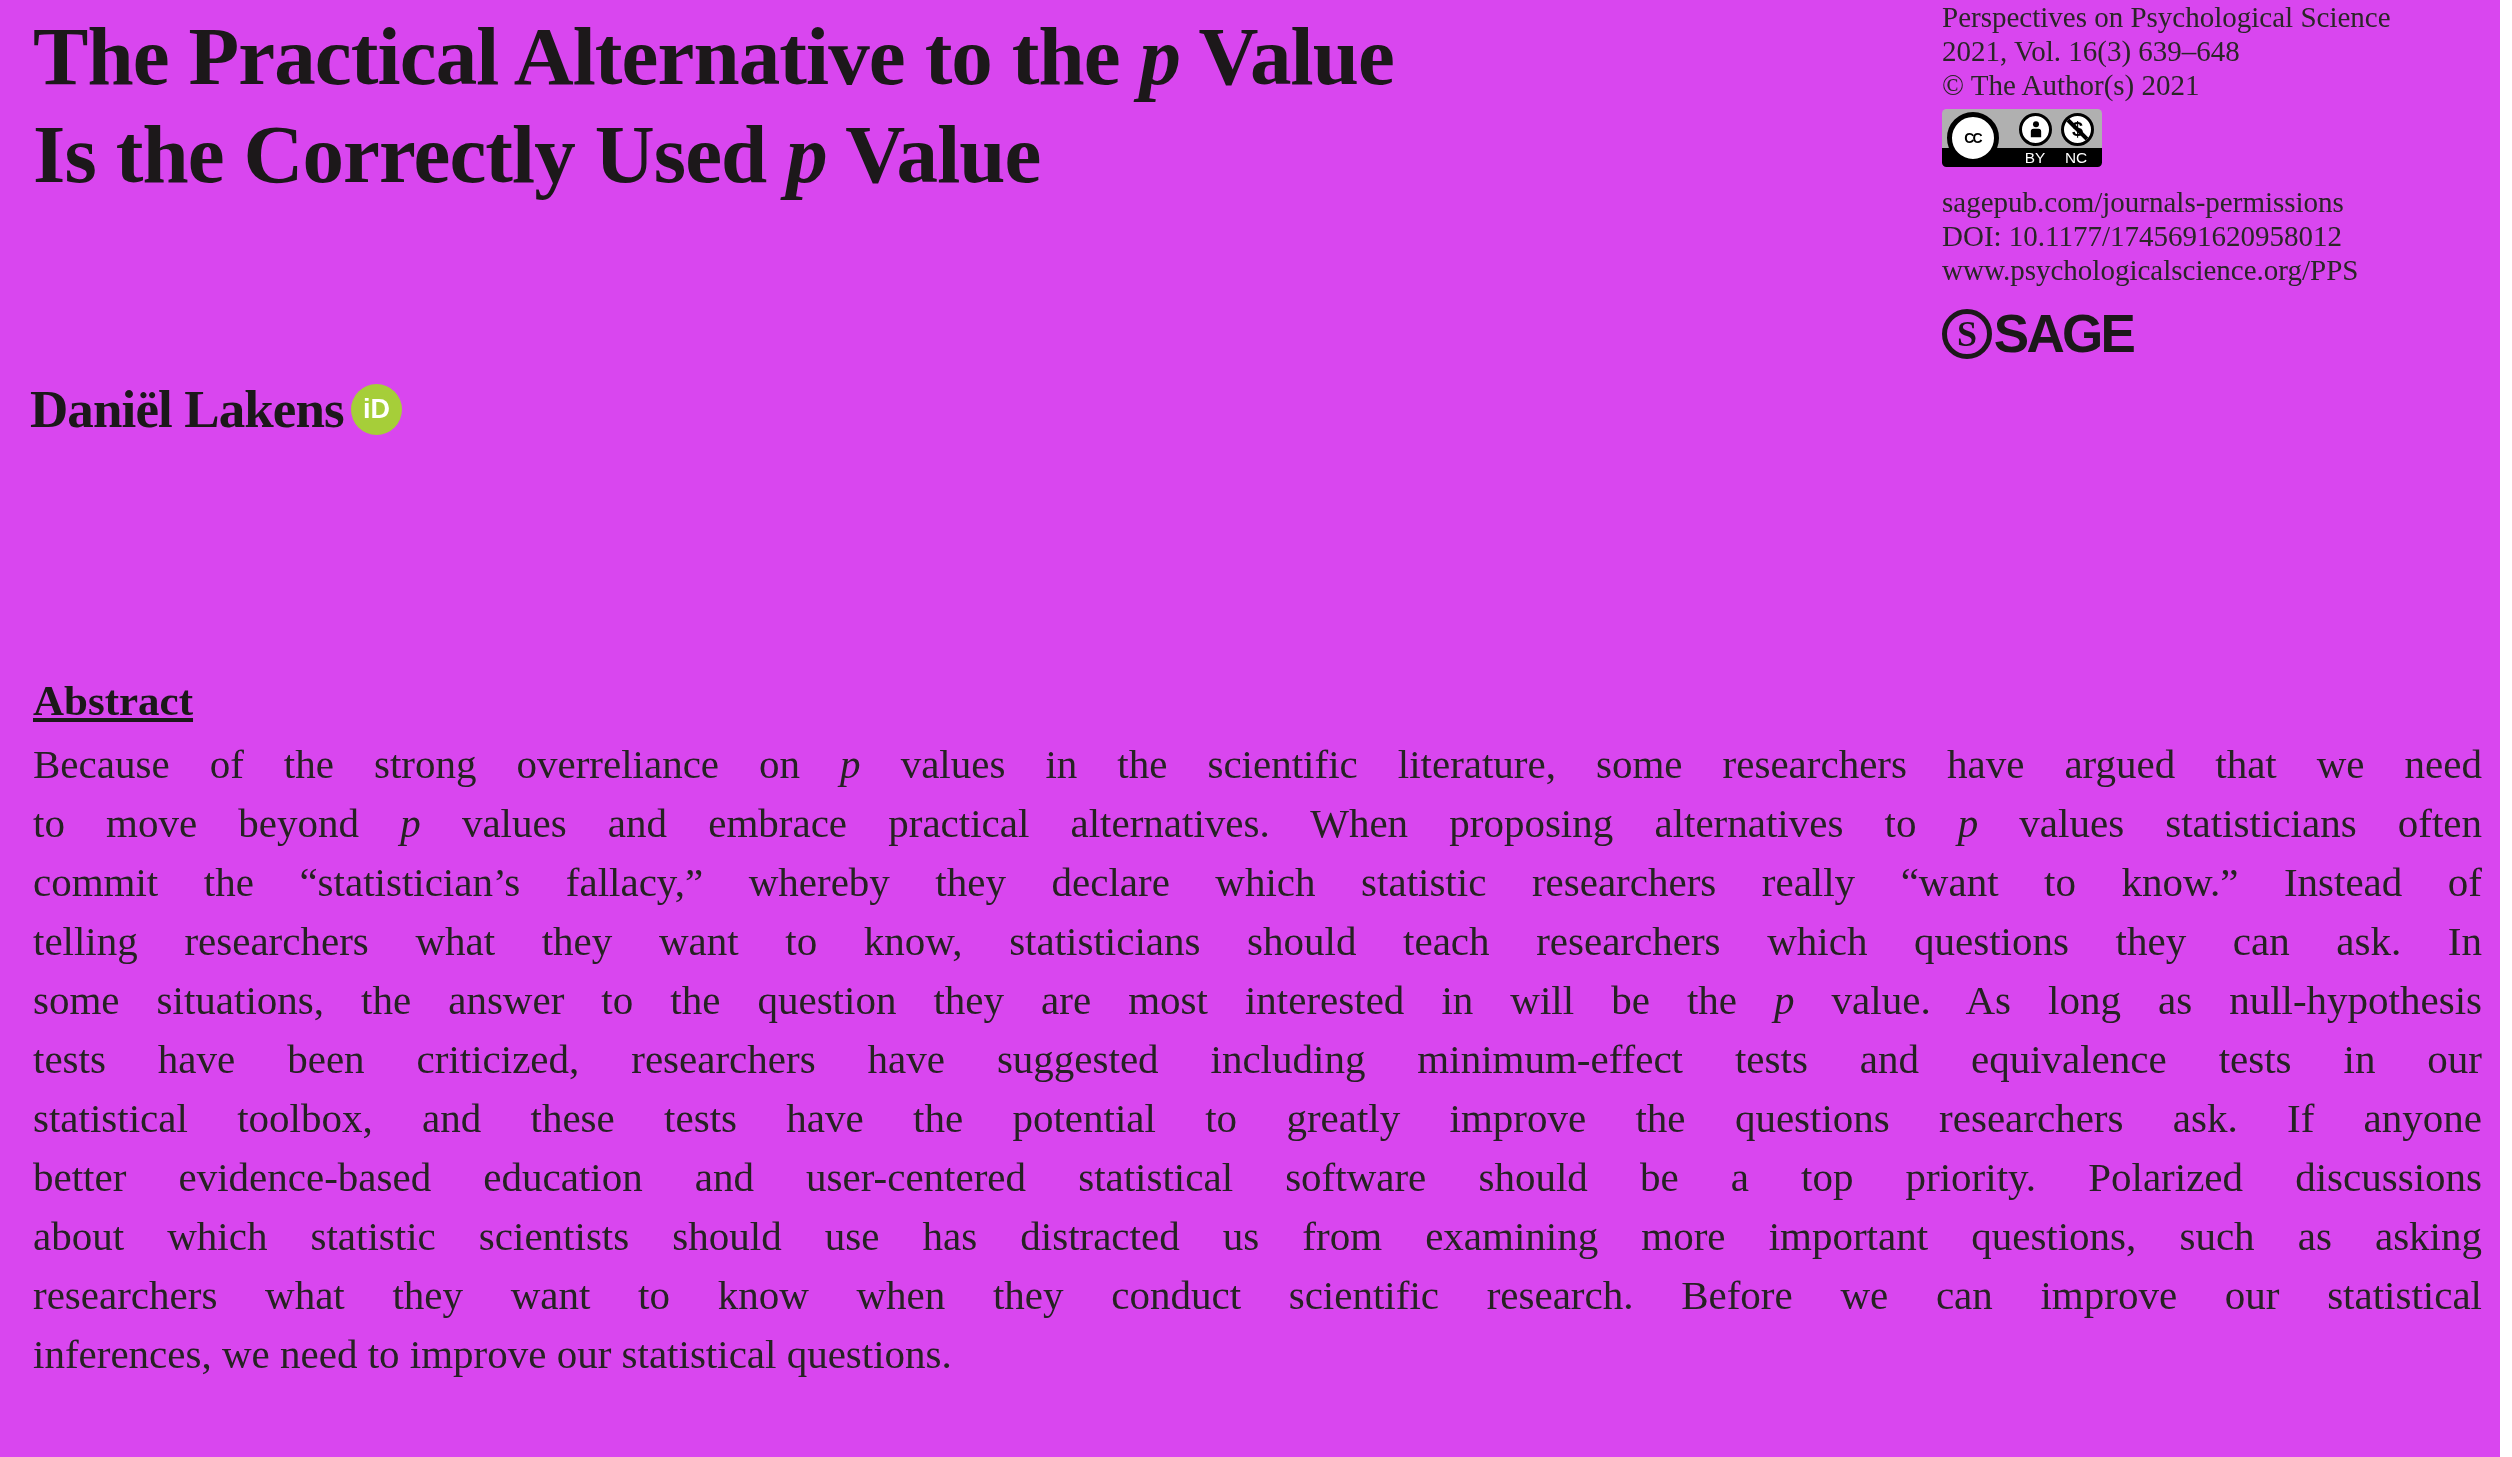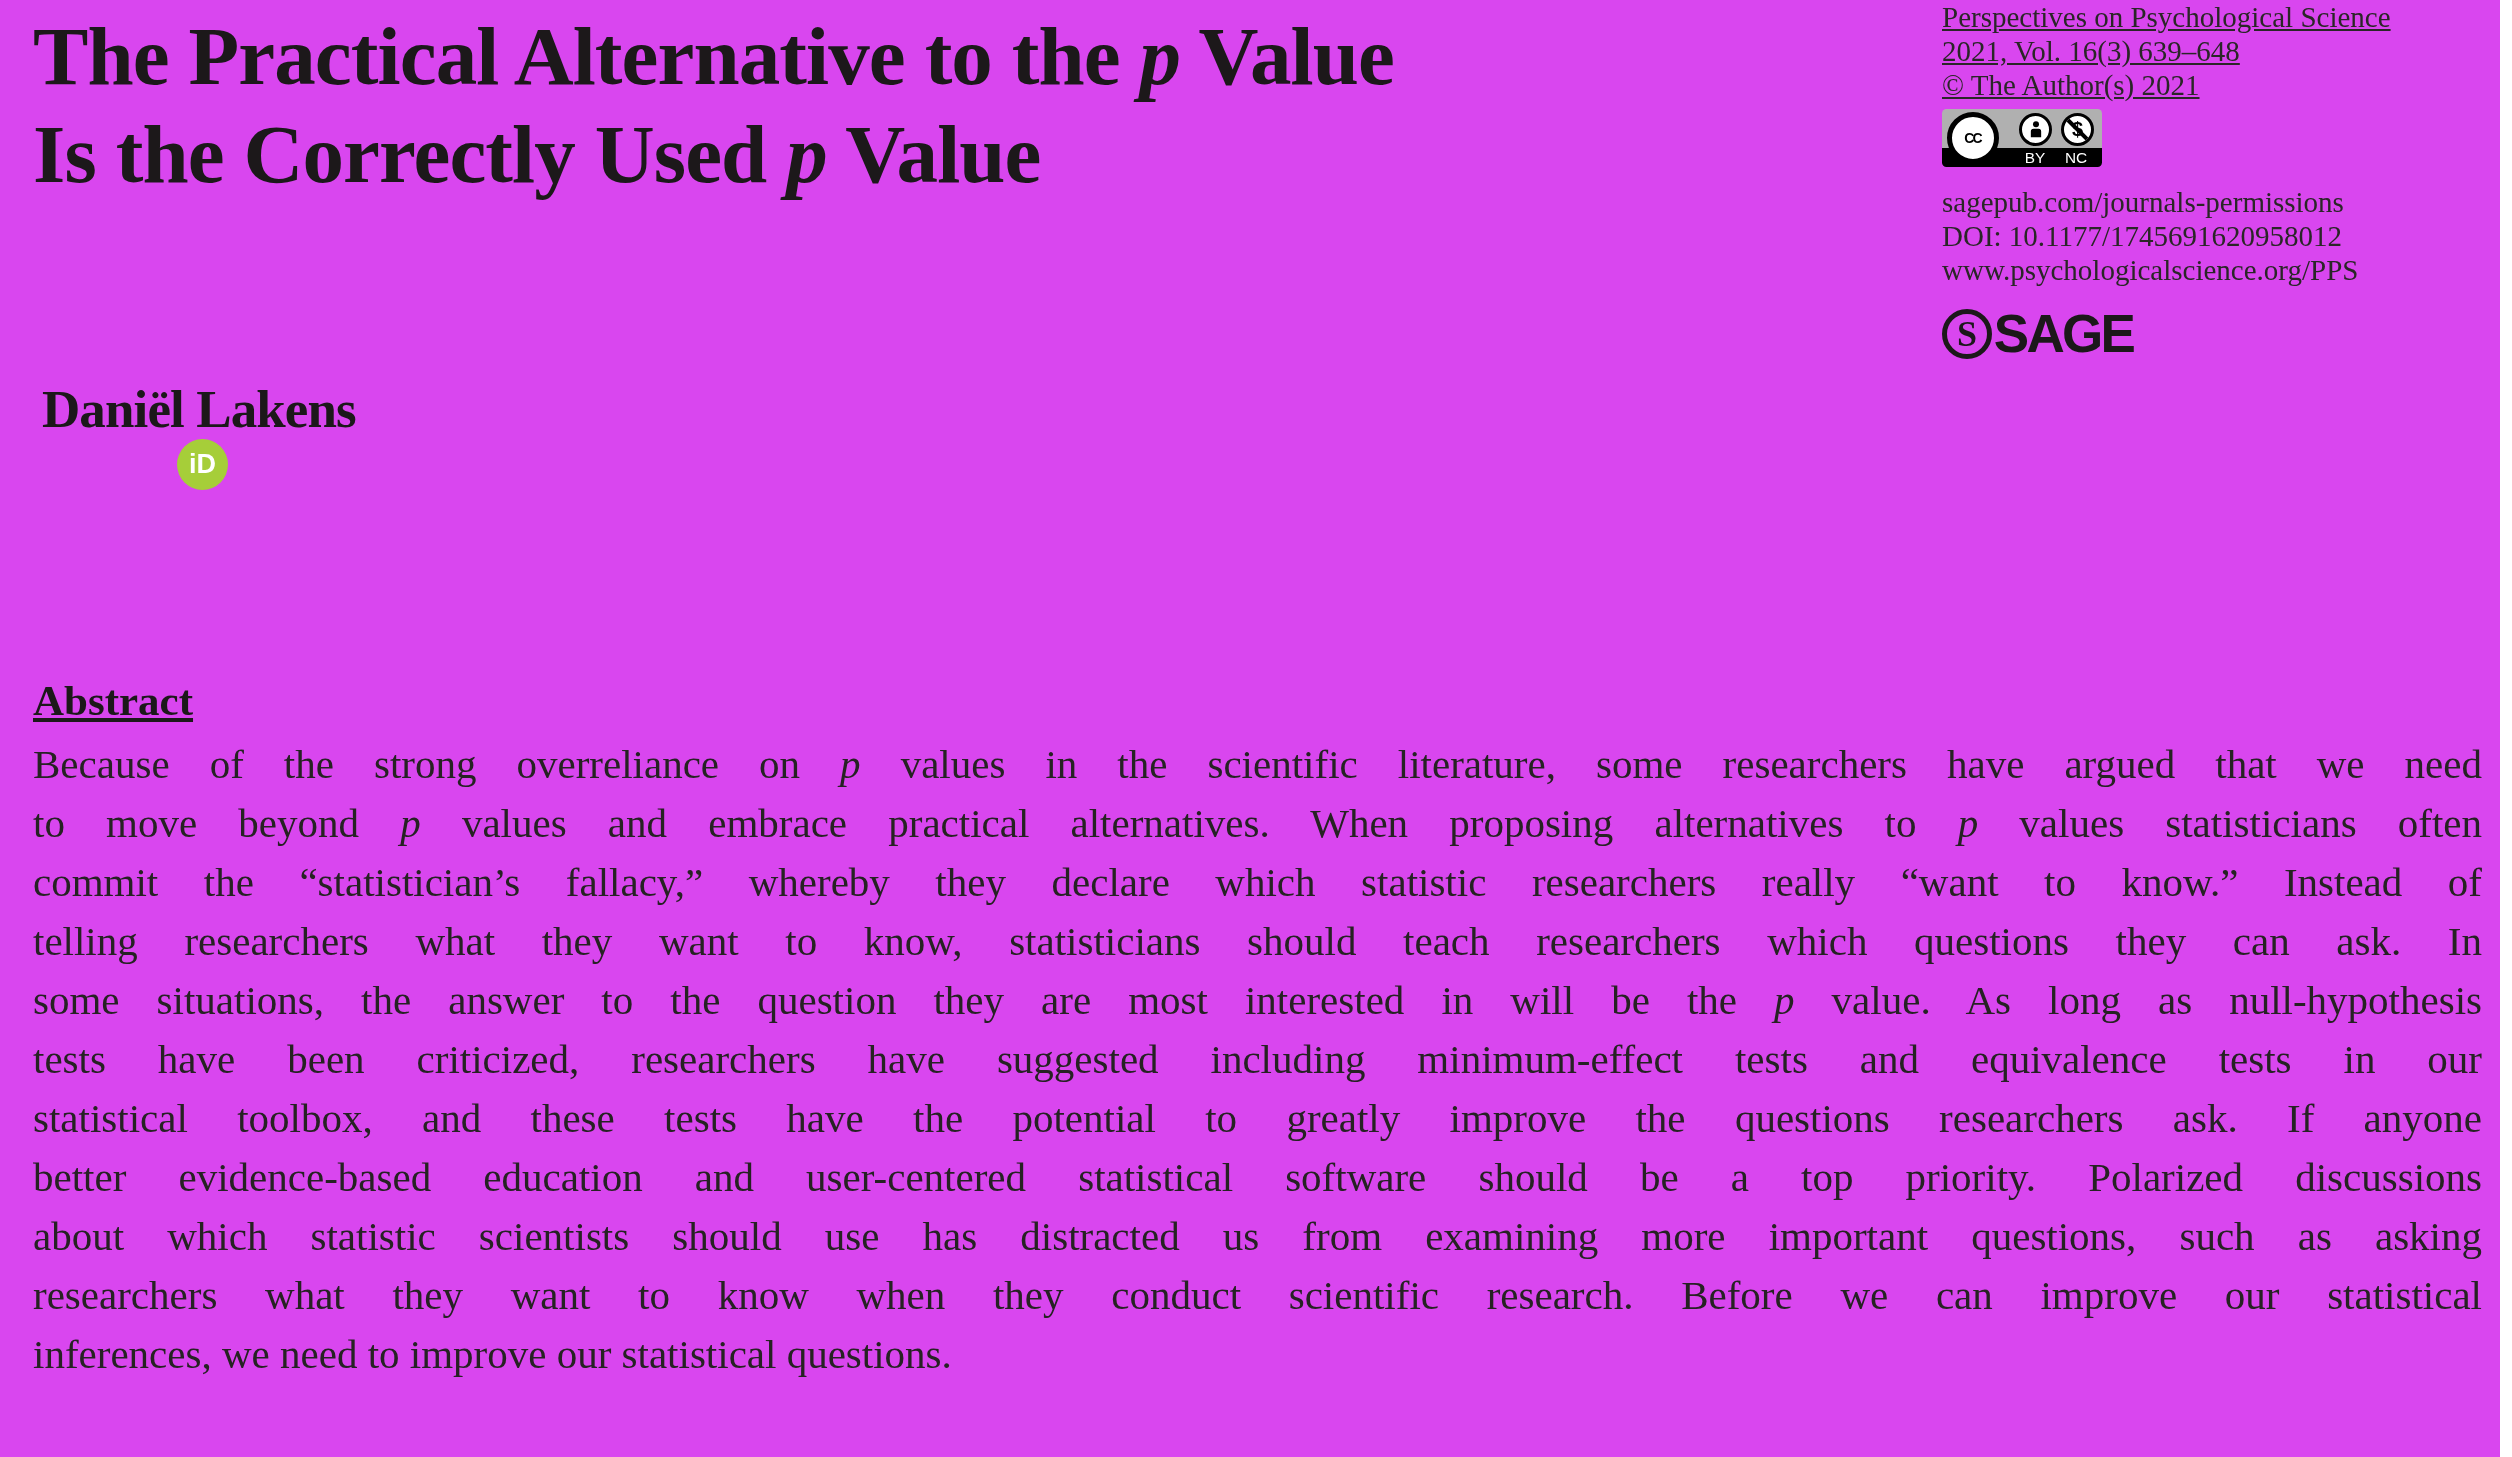--- a/index.html
+++ b/index.html
@@ -6,34 +6,34 @@
   .page{
     position:relative;width:2500px;height:1458px;background:#d946ef;overflow:hidden;
     font-family:"Liberation Serif","DejaVu Serif",serif;color:#211d1e;
   }
   
   .title{position:absolute;left:33px;top:7.3px;margin:0;font-weight:700;
          font-size:83px;line-height:98px;letter-spacing:-0.9px;color:#1c181a;}
   .title-line{white-space:nowrap;}
   .pv{font-style:italic;}
   
-  .author-row{position:absolute;left:42px;top:379px;display:flex;align-items:center;flex-direction:column;}
+  .author-row{position:absolute;left:30px;top:379px;display:flex;align-items:center;}
   .author-name{font-weight:700;font-size:53px;letter-spacing:-0.9px;color:#1c181a;}
   .orcid{width:51px;height:51px;border-radius:50%;background:#a6ce39;margin-left:7.3px;
          display:inline-flex;align-items:center;justify-content:center;flex:0 0 auto;}
   .orcid span{color:#ffffff;font-family:"Liberation Sans",sans-serif;font-weight:700;font-size:27px;}
   .affiliation{position:absolute;left:33px;top:454px;font-size:36px;color:#2a2627;white-space:nowrap;}
   
   .abstract-heading{position:absolute;left:33px;top:676px;font-weight:700;font-size:43px;color:#1c181a;text-decoration:underline;}
   .abstract-body{position:absolute;left:33px;top:735px;width:2449px;font-size:41px;color:#262223;}
   .abstract-line{height:59px;line-height:59px;text-align:justify;text-align-last:justify;white-space:normal;}
   .abstract-line.last{text-align-last:left;}
   
   .meta-col{position:absolute;left:1942px;top:0px;width:563px;font-size:29px;line-height:34px;color:#2a2627;}
-  .journal-line{white-space:nowrap;text-decoration:underline;}
+  .journal-line{white-space:nowrap;}
   .reuse-line{white-space:nowrap;}
   .reuse-block{margin-top:18px;}
   
   .cc-badge{position:relative;width:160px;height:58px;margin-top:7.3px;border-radius:4.5px;overflow:hidden;
             background:linear-gradient(to bottom,#b0b0b0 0,#b0b0b0 39px,#000 39px,#000 58px);}
   .cc-main{position:absolute;left:4.5px;top:2.7px;width:42px;height:42px;background:#fff;border:5.4px solid #000;
            border-radius:50%;display:flex;align-items:center;justify-content:center;}
   .cc-main span{font-family:"Liberation Sans",sans-serif;font-weight:700;font-size:14px;color:#000;letter-spacing:-1.8px;}
   .mini-circ{position:absolute;top:3.6px;width:27px;height:27px;background:#fff;border:3.6px solid #000;border-radius:50%;
              display:flex;align-items:center;justify-content:center;overflow:hidden;}

